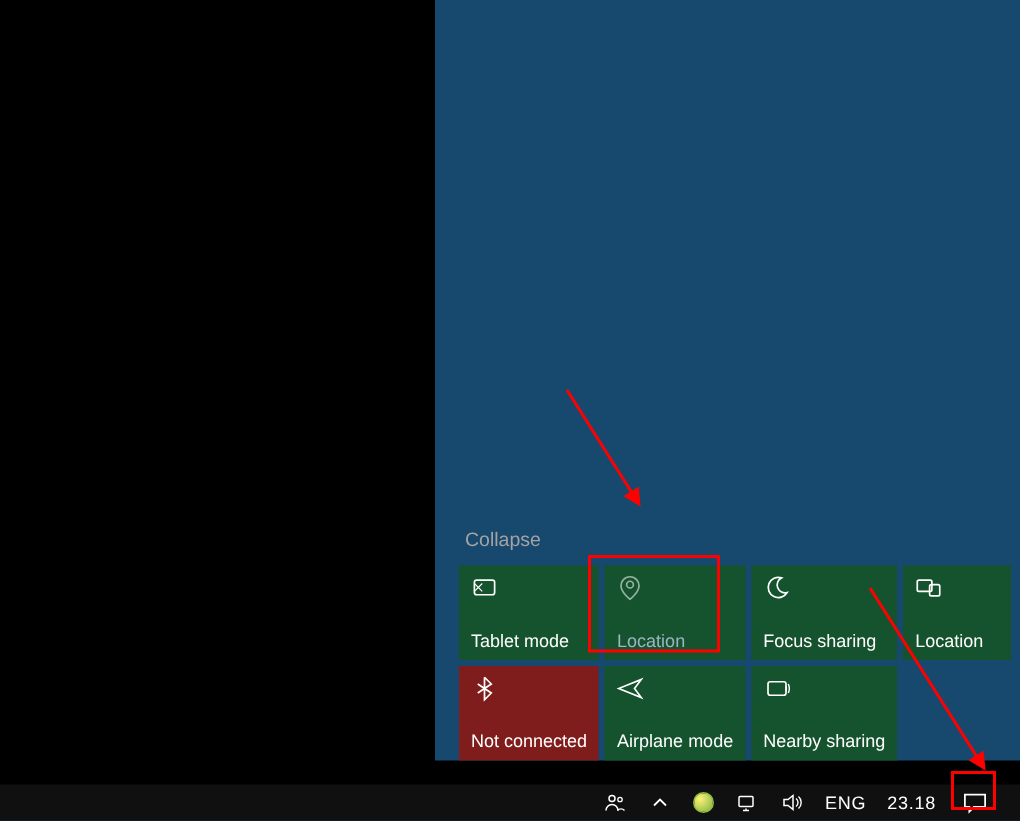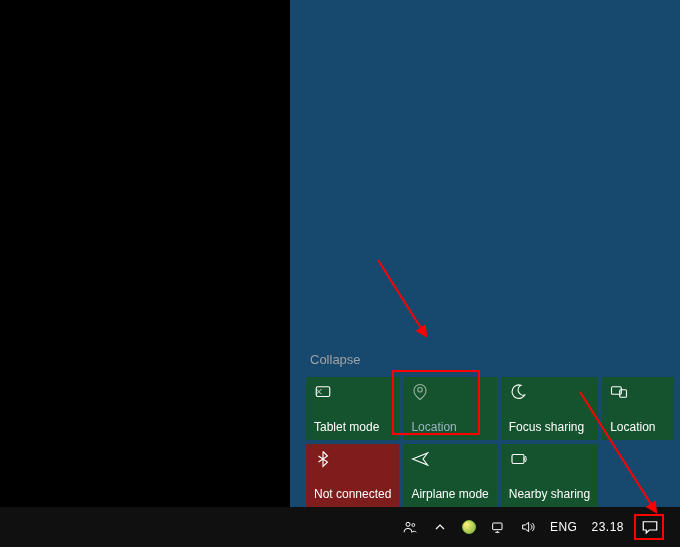--- a/index.html
+++ b/index.html
@@ -49,21 +49,21 @@
 
   .highlight-box {
     position: absolute;
     border: 2px solid #ff0000;
     pointer-events: none;
   }
 
   
   .taskbar {
     position: absolute;
-    left: 0; right: 0; bottom: 0; height: 40px;
+    left: 0; right: 0; bottom: 0; height: 24px;
     background: #101010;
     display: flex;
     justify-content: flex-end;
     align-items: center;
     color: #fff;
     font-size: 12px;
     padding-right: 2px;
   }
   .tray { display: flex; align-items: center; gap: 10px; }
   .tray-item { display: flex; align-items: center; justify-content: center; height: 40px; padding: 0 2px; cursor: default; }

